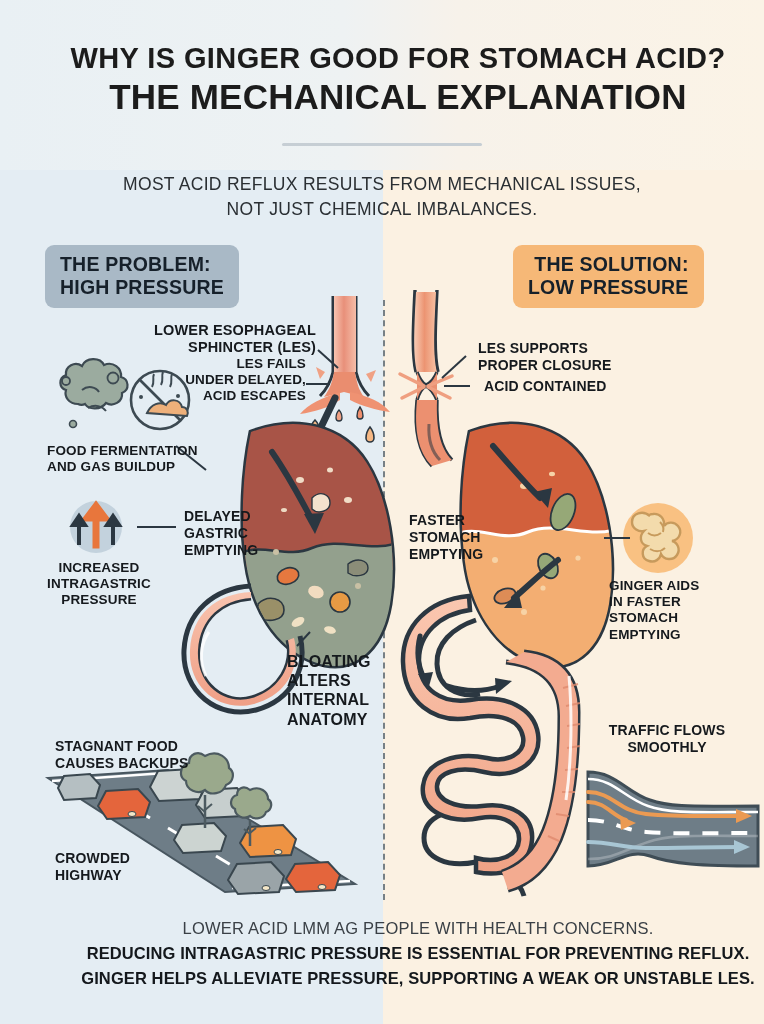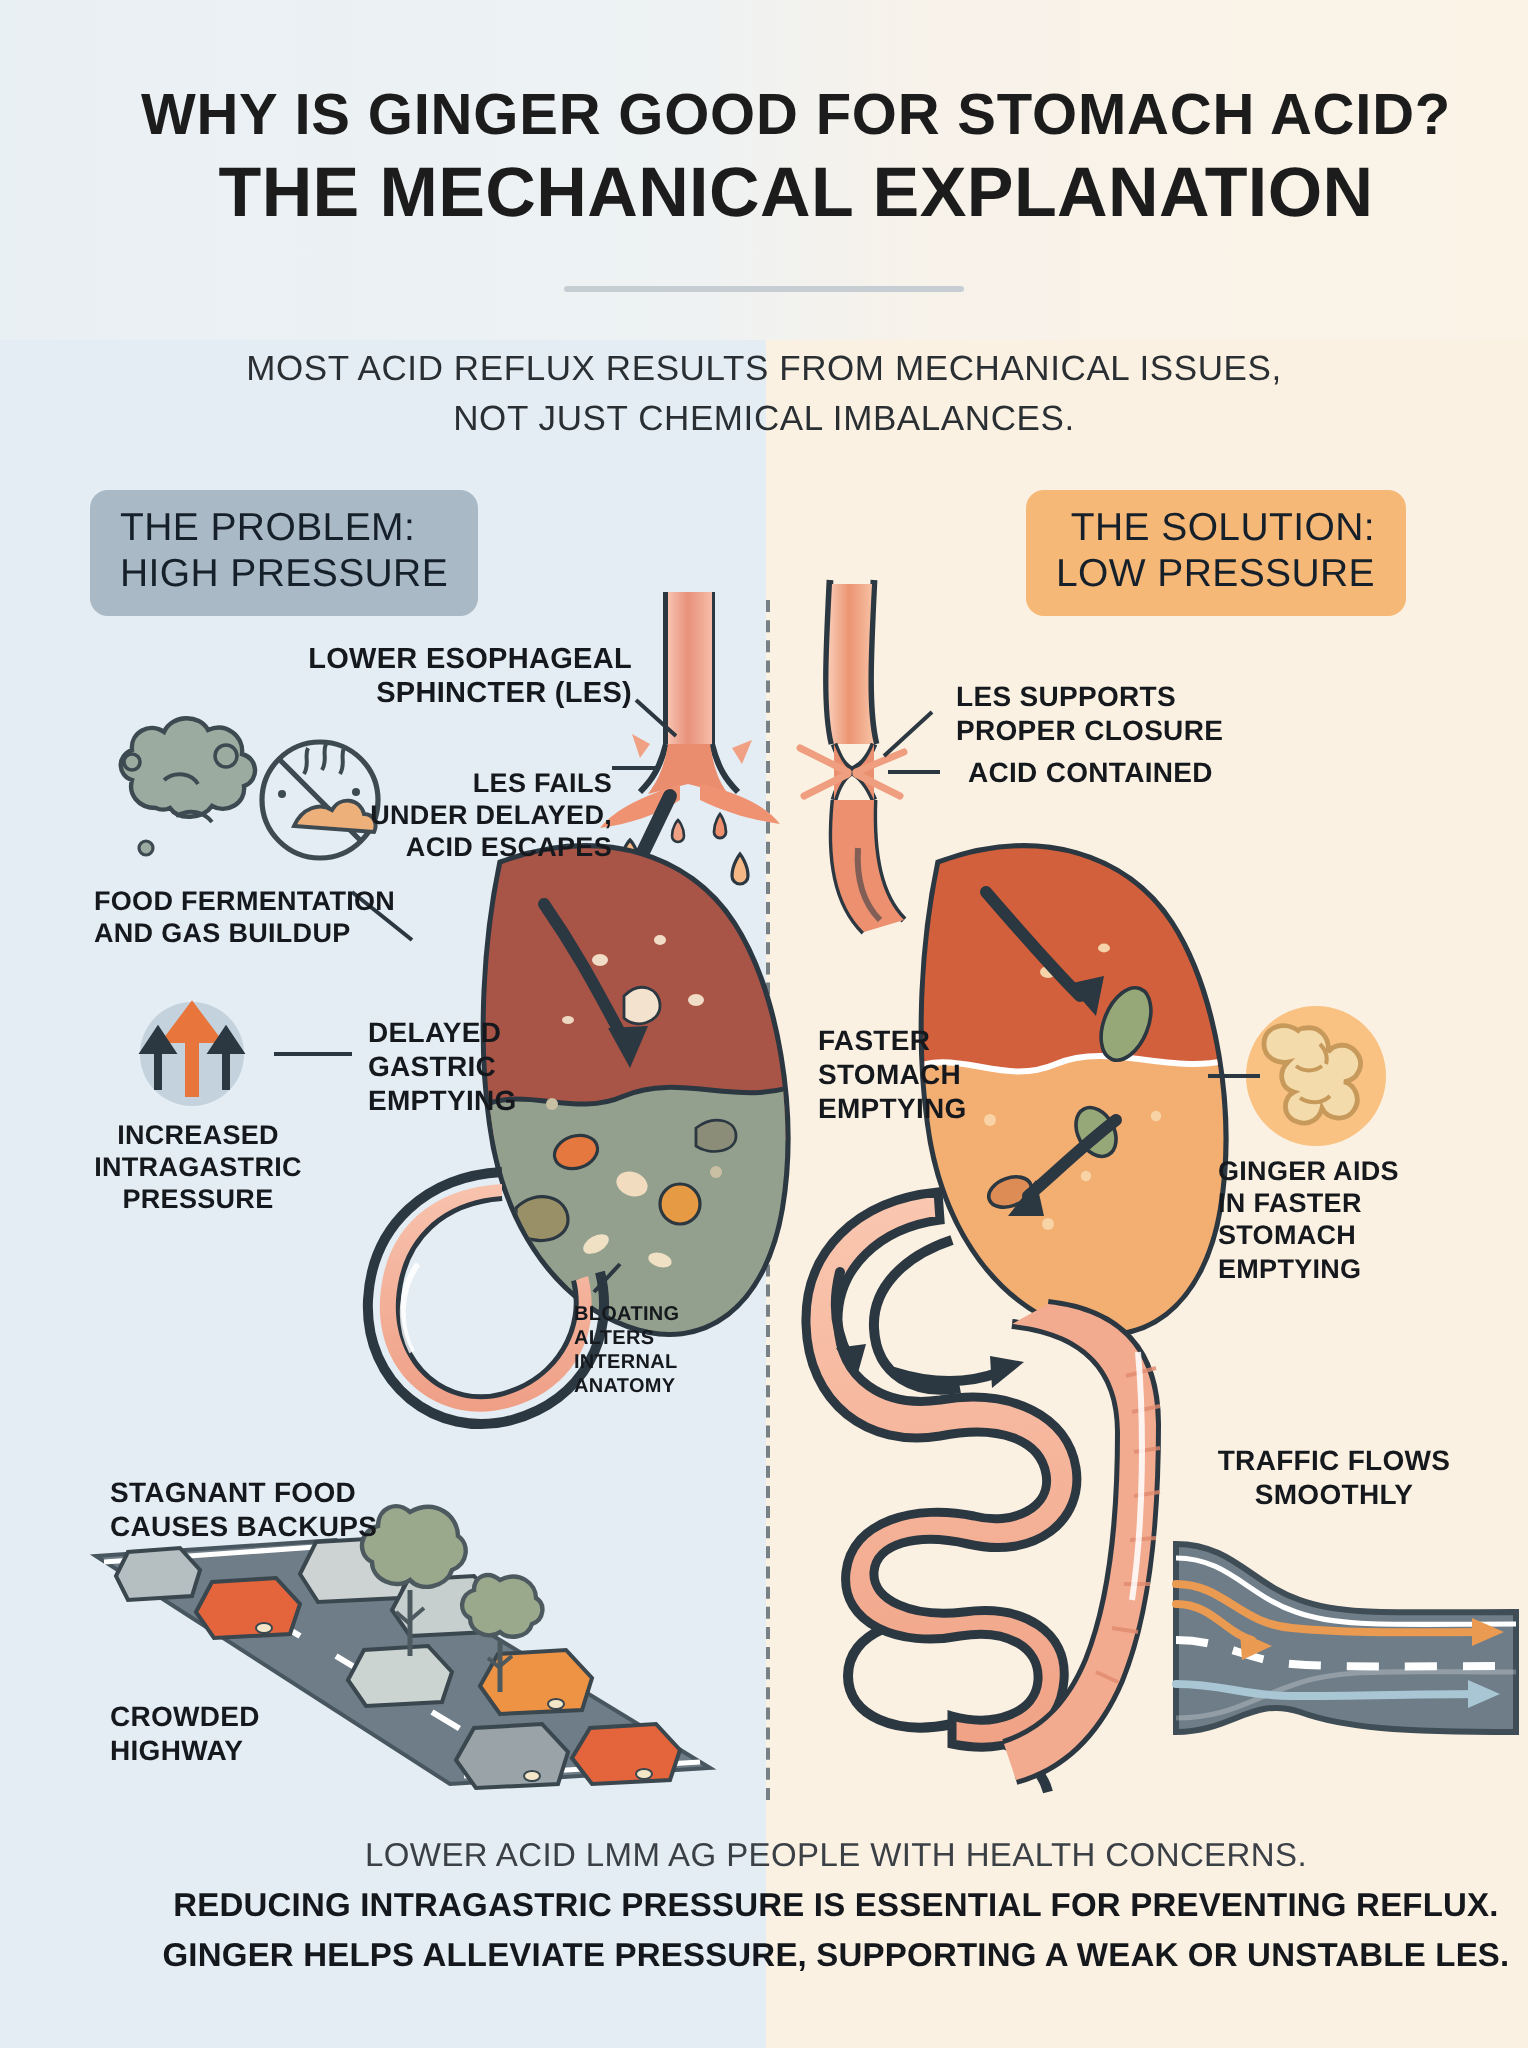--- a/index.html
+++ b/index.html
@@ -43,21 +43,21 @@
     position:absolute;left:282px;top:143px;width:200px;height:3px;
     background:#c6ced4;border-radius:2px;
   }
   .subtitle{
     position:absolute;left:0;top:172px;width:764px;text-align:center;
     font-size:17.5px;color:#2a2f33;line-height:1.45;letter-spacing:.3px;
   }
   
   .badge{
     position:absolute;border-radius:9px;padding:8px 15px 9px;
-    font-size:19.5px;font-weight:normal;line-height:1.18;letter-spacing:.2px;
+    font-size:19.5px;font-weight:bold;line-height:1.18;letter-spacing:.2px;
     color:#16202a;
   }
   .badge-problem{left:45px;top:245px;background:#a9b9c6;}
   .badge-solution{left:513px;top:245px;background:#f6b877;text-align:right;}
   
   .lbl{
     position:absolute;font-weight:bold;color:#15191d;
     line-height:1.2;letter-spacing:.15px;
   }
   .lbl-r{text-align:right;}
@@ -336,21 +336,21 @@
   <div class="badge badge-solution">
     <div>THE SOLUTION:</div>
     <div>LOW PRESSURE</div>
   </div>
 
   <div class="lbl lbl-r" style="left:108px;top:322px;width:208px;font-size:14.5px;text-align:right;">
     <div>LOWER ESOPHAGEAL</div>
     <div>SPHINCTER (LES)</div>
   </div>
 
-  <div class="lbl lbl-r" style="left:140px;top:356px;width:166px;font-size:13.5px;margin-top:28px;">
+  <div class="lbl lbl-r" style="left:140px;top:356px;width:166px;font-size:13.5px;">
     <div>LES FAILS</div>
     <div>UNDER DELAYED,</div>
     <div>ACID ESCAPES</div>
   </div>
 
   <div class="lbl" style="left:47px;top:443px;width:190px;font-size:13.5px;">
     <div>FOOD FERMENTATION</div>
     <div>AND GAS BUILDUP</div>
   </div>
 
@@ -359,21 +359,21 @@
     <div>INTRAGASTRIC</div>
     <div>PRESSURE</div>
   </div>
 
   <div class="lbl" style="left:184px;top:508px;width:110px;font-size:14px;">
     <div>DELAYED</div>
     <div>GASTRIC</div>
     <div>EMPTYING</div>
   </div>
 
-  <div class="lbl" style="left:287px;top:652px;width:100px;font-size:10px;">
+  <div class="lbl" style="left:287px;top:652px;width:100px;font-size:16px;">
     <div>BLOATING</div>
     <div>ALTERS</div>
     <div>INTERNAL</div>
     <div>ANATOMY</div>
   </div>
 
   <div class="lbl" style="left:55px;top:738px;width:200px;font-size:14px;">
     <div>STAGNANT FOOD</div>
     <div>CAUSES BACKUPS</div>
   </div>

